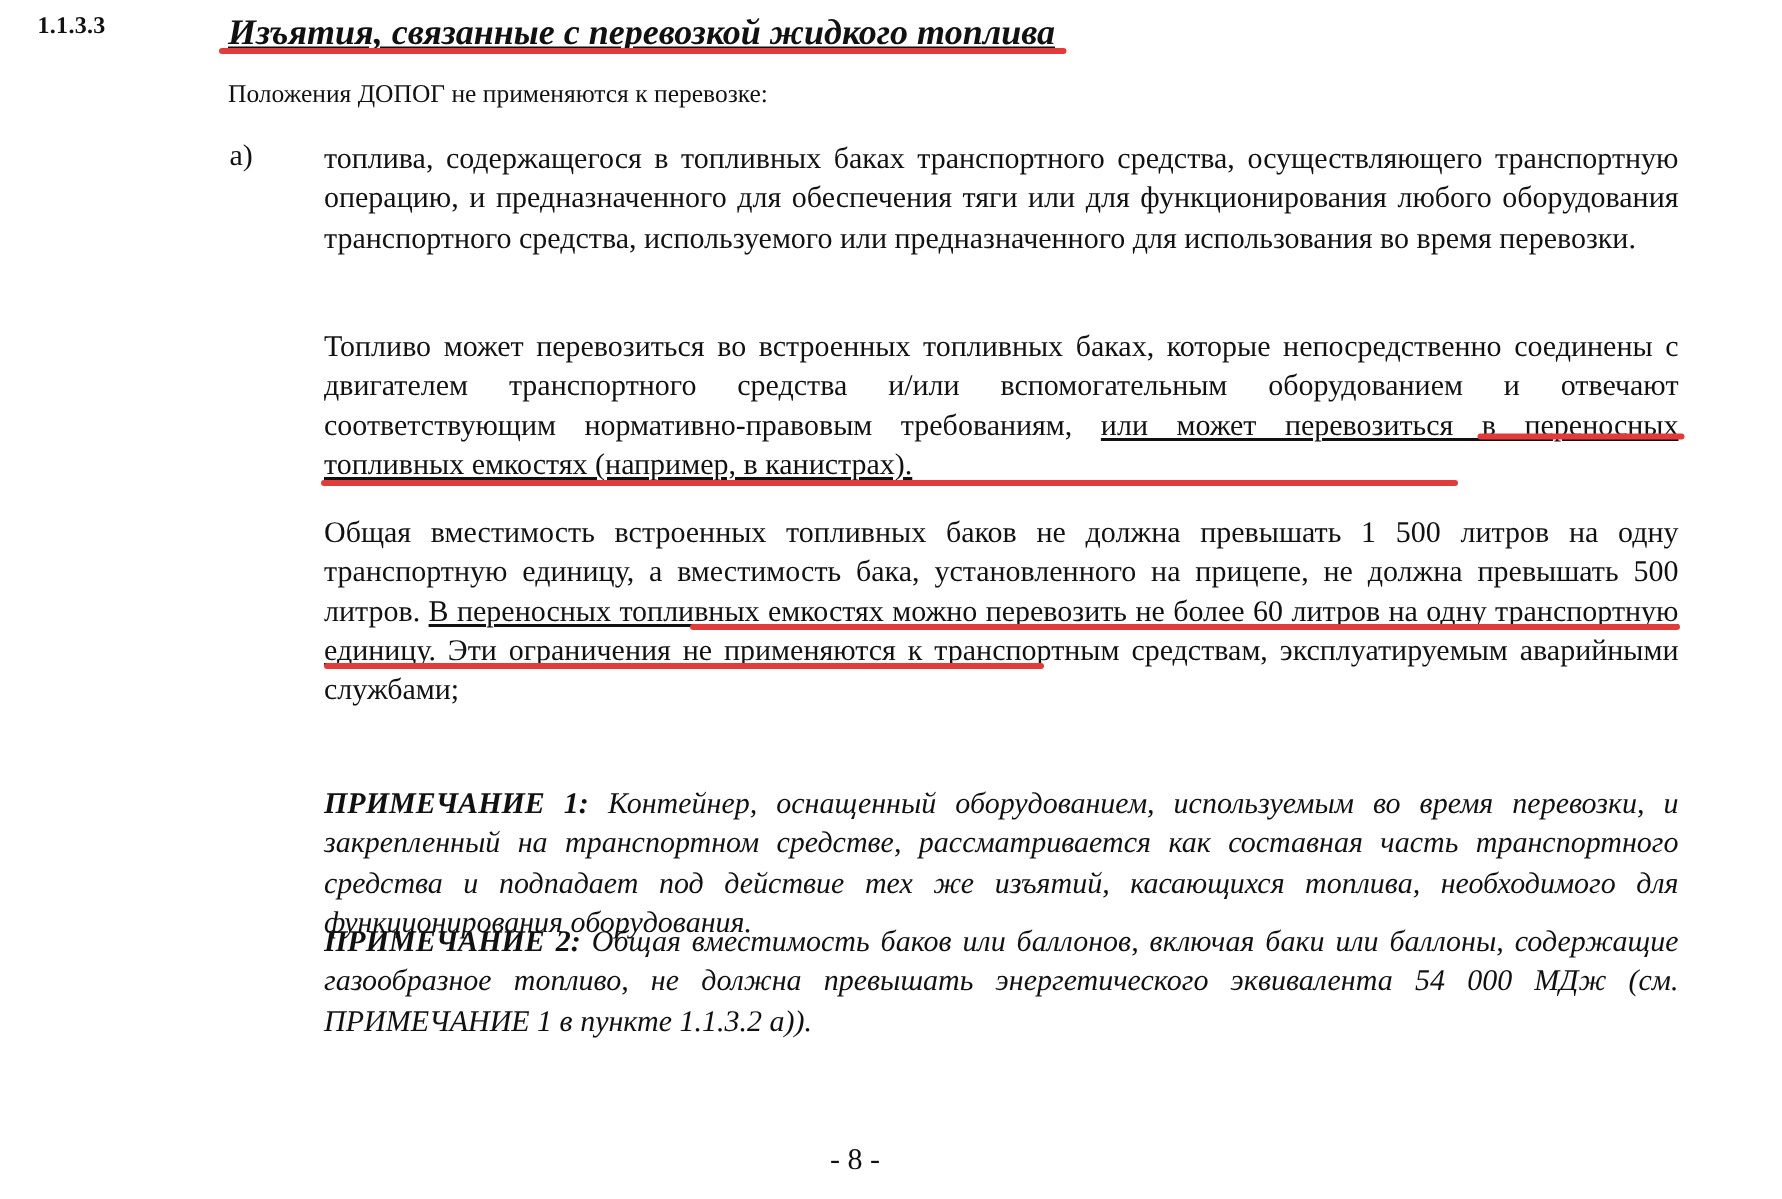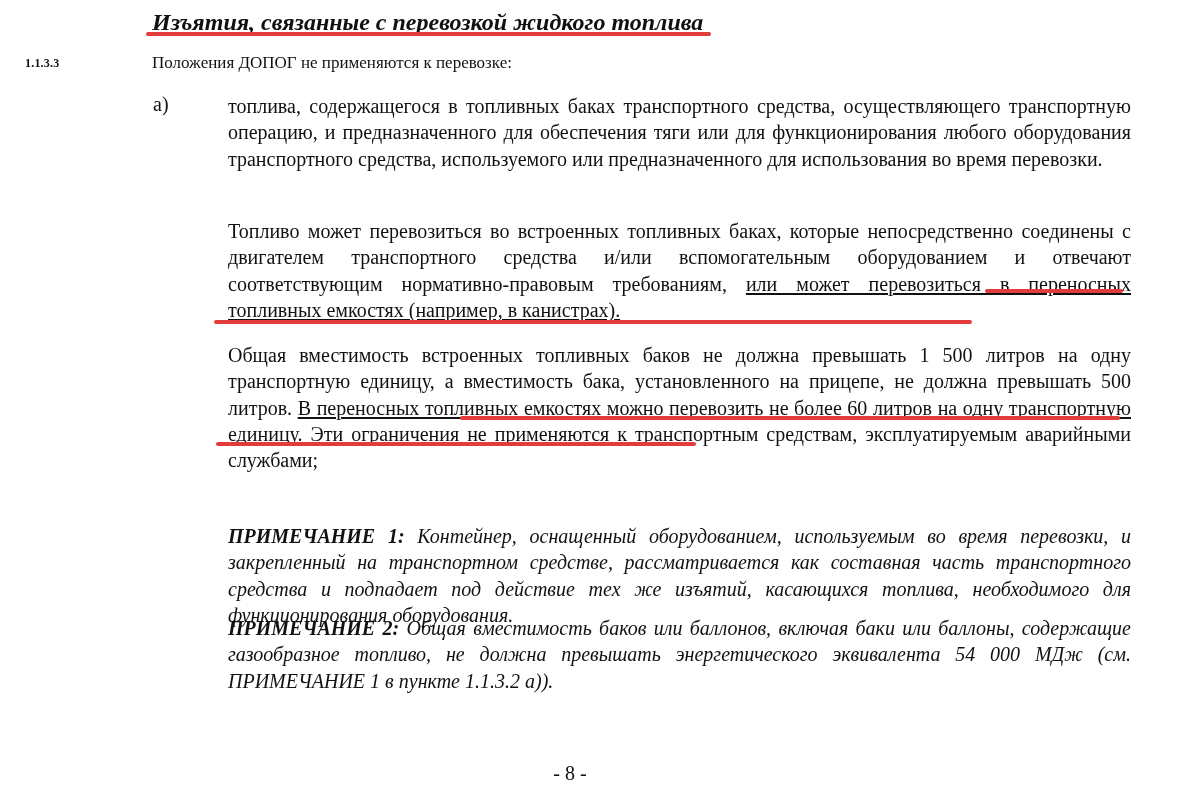--- a/index.html
+++ b/index.html
@@ -3,39 +3,39 @@
   <meta charset="utf-8">
   <style>
     html, body { margin: 0; padding: 0; background: #ffffff; }
     body {
       width: 1188px; height: 799px; position: relative; overflow: hidden;
       font-family: "Liberation Serif", "DejaVu Serif", serif;
       color: #111111;
     }
     .sec-num {
       position: absolute; left: 25px; top: 9px;
-      font-size: 12px; font-weight: bold; letter-spacing: 0.2px; margin-top: 47px;
+      font-size: 16px; font-weight: bold; letter-spacing: 0.2px;
     }
     .sec-title {
       position: absolute; left: 152px; top: 9px;
       font-size: 24px; font-weight: bold; font-style: italic;
       text-decoration: underline; text-underline-offset: 2px;
     }
     .mark {
       position: absolute; height: 4px; background: #e23c3a; border-radius: 3px;
     }
     .intro {
       position: absolute; left: 152px; top: 53px;
       font-size: 17px;
     }
     .item-label {
       position: absolute; left: 153px; top: 93px; font-size: 20px;
     }
     .para {
-      position: absolute; left: 228px; width: 903px;
+      position: absolute; left: 216px; width: 903px;
       font-size: 20px; line-height: 26.3px;
       text-align: justify; text-align-last: left;
       margin: 0;
     }
     .para u { text-decoration: underline; text-underline-offset: 2px; }
     .note { font-style: italic; }
     .note b { font-style: italic; font-weight: bold; }
     .page-num {
       position: absolute; left: 0; width: 1140px; top: 762px;
       text-align: center; font-size: 20px;

